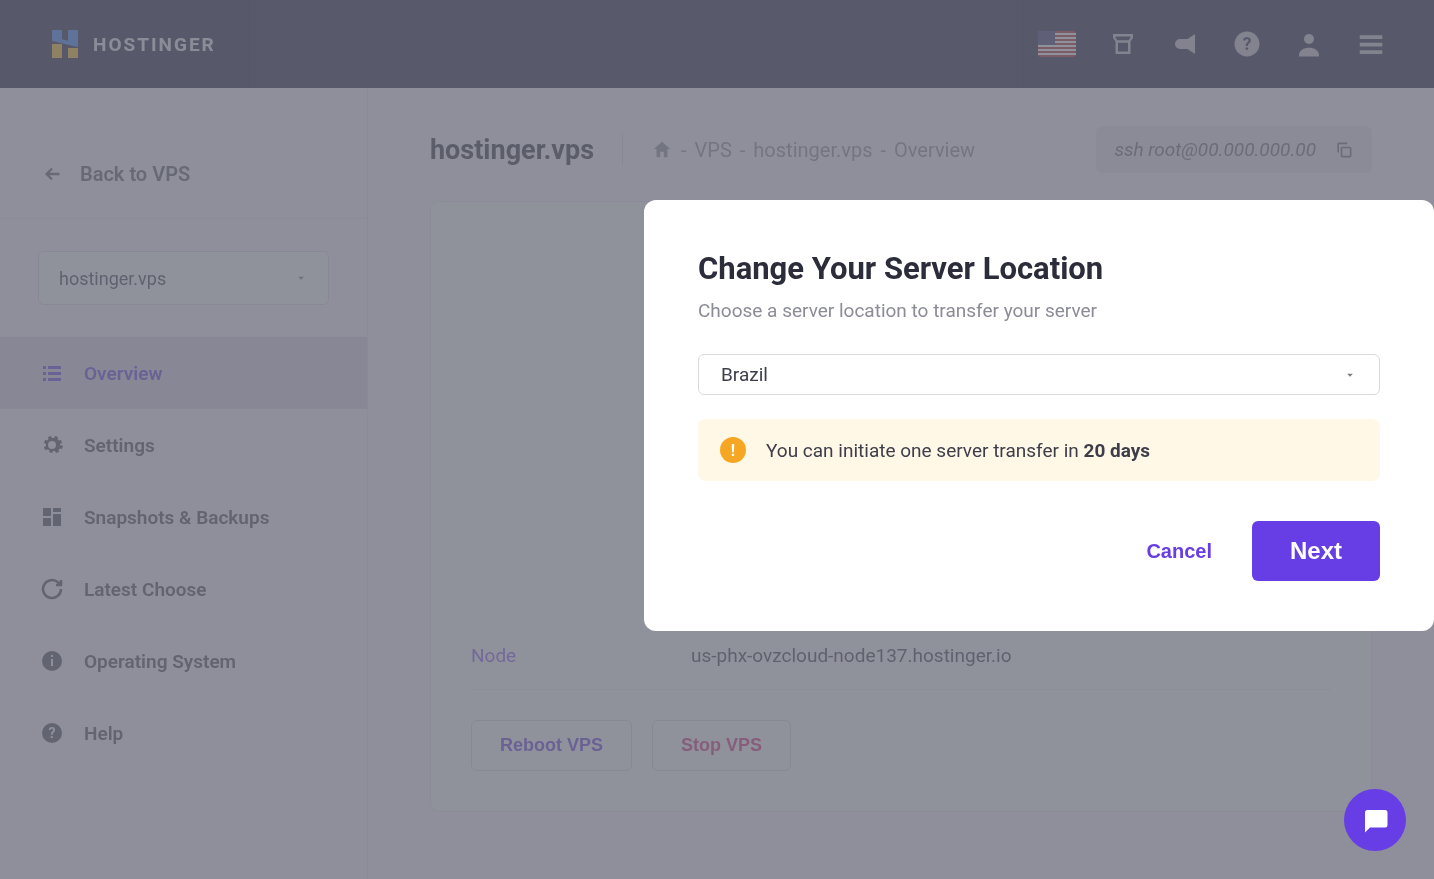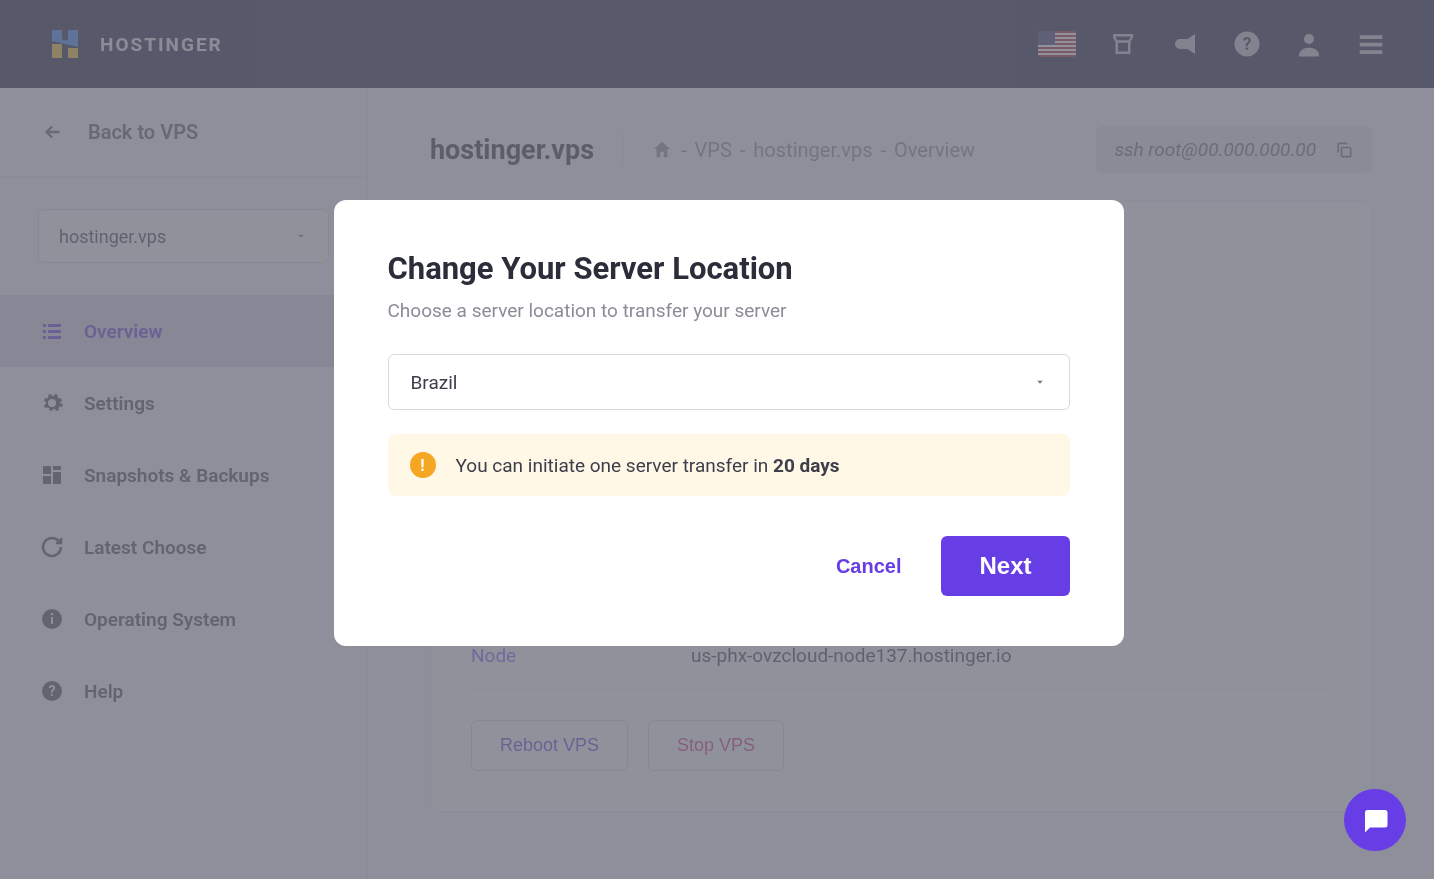--- a/index.html
+++ b/index.html
@@ -17,21 +17,21 @@
   background: #1d1e3a;
   height: 88px;
   display: flex;
   align-items: center;
   justify-content: space-between;
   padding: 0 48px;
 }
 .logo {
   display: flex;
   align-items: center;
-  gap: 18px;
+  gap: 11px;
 }
 .logo-text {
   color: #e8e9ed;
   font-weight: 700;
   letter-spacing: 2px;
   font-size: 19px;
 }
 .header-right {
   display: flex;
   align-items: center;
@@ -71,26 +71,27 @@
   height: calc(100% - 88px);
 }
 .sidebar {
   width: 368px;
   background: #f4f5f8;
   border-right: 1px solid #e5e6eb;
 }
 .back-link {
   display: flex;
   align-items: center;
-  gap: 24px;
+  gap: 16px;
   padding: 32px 42px;
   color: #5d5e6a;
   font-size: 20px;
   font-weight: 600;
   border-bottom: 1px solid #e5e6eb;
+  margin-top: 42px;
 }
 .vps-select {
   margin: 32px 38px;
   height: 54px;
   border: 1px solid #d8d9e0;
   border-radius: 6px;
   display: flex;
   align-items: center;
   justify-content: space-between;
   padding: 0 20px;
@@ -171,36 +172,36 @@
 .detail-value { color: #3d3e4a; }
 .panel-actions {
   display: flex;
   gap: 20px;
   margin-top: 30px;
 }
 .btn {
   padding: 14px 28px;
   border-radius: 6px;
   font-size: 18px;
-  font-weight: 400;
+  font-weight: 700;
   border: 1px solid #d8d9e0;
   background: #fff;
   cursor: pointer;
 }
 .btn-primary { color: #673de6; }
 .btn-danger { color: #d63384; }
 
 
 .overlay {
   position: absolute;
   top: 0; left: 0; right: 0; bottom: 0;
   background: rgba(40, 41, 60, 0.5);
   display: flex;
   align-items: flex-start;
-  justify-content: center;
+  justify-content: flex-end;
   padding-top: 200px;
   padding-left: 23px;
 }
 .modal {
   background: #fff;
   border-radius: 12px;
   width: 790px;
   padding: 50px 54px;
 }
 .modal-title {
@@ -210,21 +211,21 @@
   margin-bottom: 12px;
 }
 .modal-sub {
   font-size: 19px;
   color: #8b8c96;
   margin-bottom: 32px;
 }
 .modal-select {
   border: 1px solid #d8d9e0;
   border-radius: 6px;
-  height: 56px;
+  height: 41px;
   display: flex;
   align-items: center;
   justify-content: space-between;
   padding: 0 22px;
   color: #3d3e4a;
   font-size: 19px;
   margin-bottom: 24px;
 }
 .alert {
   background: #fff8e7;

